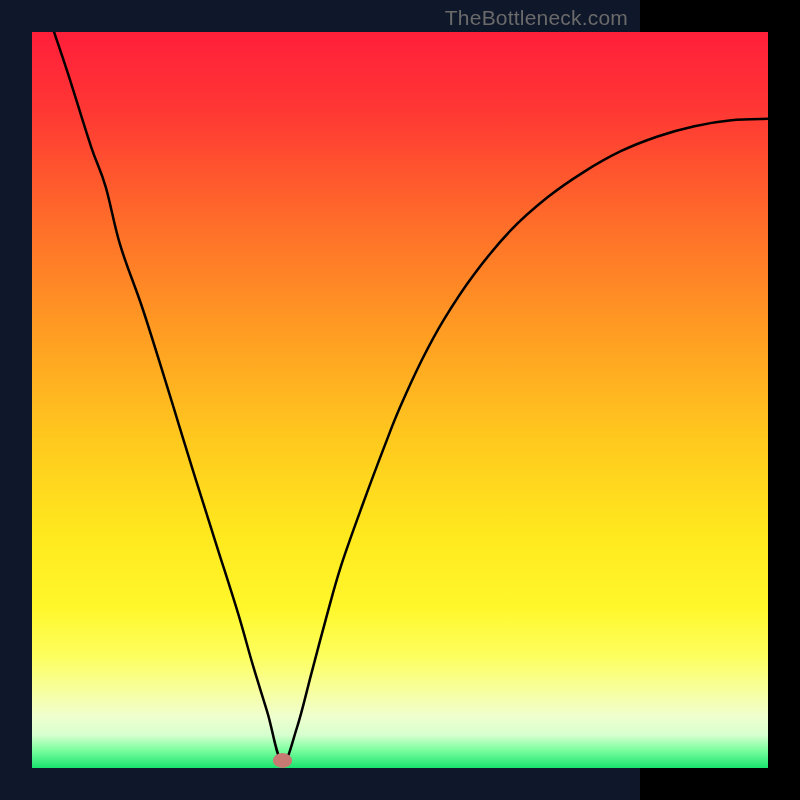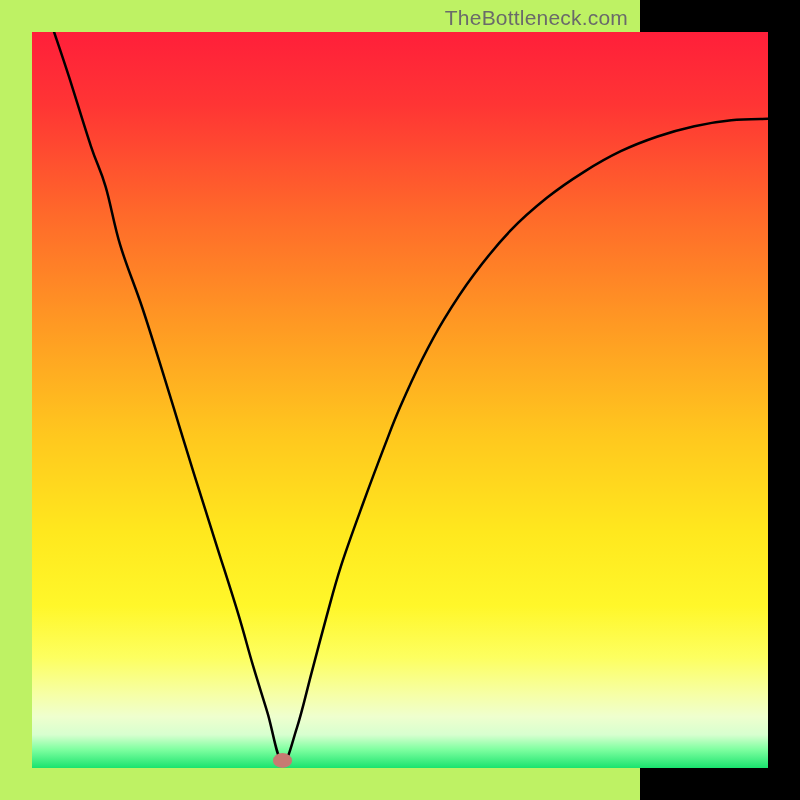--- a/index.html
+++ b/index.html
@@ -8,21 +8,21 @@
     width: 800px;
     height: 800px;
     background: #000;
     overflow: hidden;
     font-family: Arial, Helvetica, sans-serif;
   }
   .stage {
     position: relative;
     width: 640px;
     height: 800px;
-    background: #bef264;
+    background: #0f172a;
   }
   .plot-area {
     position: absolute;
     left: 32px;
     top: 32px;
     width: 736px;
     height: 736px;
   }
   .gradient-bg {
     position: absolute;

